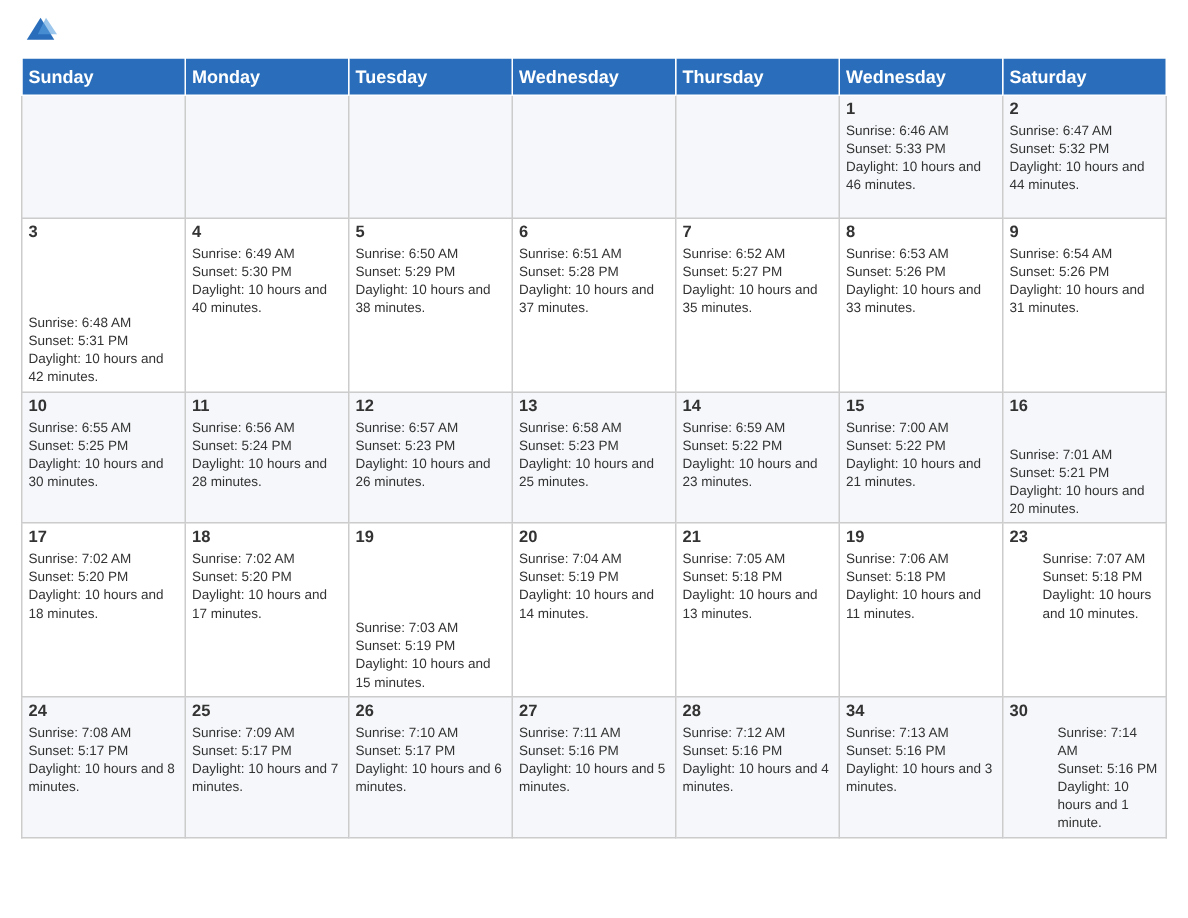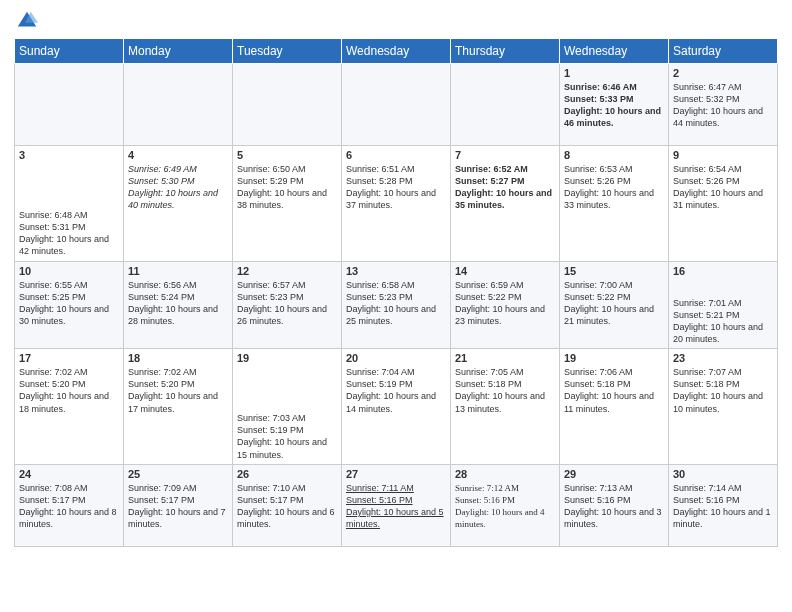--- a/index.html
+++ b/index.html
@@ -51,21 +51,21 @@
     }
     .calendar-table {
       width: 100%;
       border-collapse: collapse;
       table-layout: fixed;
     }
     .calendar-table thead th {
       background: #2a6ebb;
       color: #fff;
       font-size: 12px;
-      font-weight: normal;
+      font-weight: bold;
       padding: 5px 4px;
       text-align: left;
       border: 1px solid #fff;
     }
     .calendar-table tbody td {
       border: 1px solid #ccc;
       vertical-align: top;
       padding: 3px 4px;
       font-size: 9.5px;
       color: #333;
@@ -132,59 +132,59 @@
     </thead>
     <tbody id="calendar-body">
     <tr>
           <td class="empty"></td>
           <td class="empty"></td>
           <td class="empty"></td>
           <td class="empty"></td>
           <td class="empty"></td>
           <td>
             <span class="day-num">1</span>
-            <div class="day-info" style="white-space: pre-line; font-weight: bold;">Sunrise: 6:46 AM
+            <div class="day-info" style="white-space: pre-line;">Sunrise: 6:46 AM
 Sunset: 5:33 PM
 Daylight: 10 hours and 46 minutes.</div>
           </td>
           <td>
             <span class="day-num">2</span>
             <div class="day-info" style="white-space: pre-line;">Sunrise: 6:47 AM
 Sunset: 5:32 PM
 Daylight: 10 hours and 44 minutes.</div>
           </td>
         </tr>
         <tr>
           <td>
             <span class="day-num">3</span>
             <div class="day-info" style="white-space: pre-line; margin-top: 48px;">Sunrise: 6:48 AM
 Sunset: 5:31 PM
 Daylight: 10 hours and 42 minutes.</div>
           </td>
           <td>
             <span class="day-num">4</span>
-            <div class="day-info" style="white-space: pre-line; font-style: italic;">Sunrise: 6:49 AM
+            <div class="day-info" style="white-space: pre-line;">Sunrise: 6:49 AM
 Sunset: 5:30 PM
 Daylight: 10 hours and 40 minutes.</div>
           </td>
           <td>
             <span class="day-num">5</span>
             <div class="day-info" style="white-space: pre-line;">Sunrise: 6:50 AM
 Sunset: 5:29 PM
 Daylight: 10 hours and 38 minutes.</div>
           </td>
           <td>
             <span class="day-num">6</span>
             <div class="day-info" style="white-space: pre-line;">Sunrise: 6:51 AM
 Sunset: 5:28 PM
 Daylight: 10 hours and 37 minutes.</div>
           </td>
           <td>
             <span class="day-num">7</span>
-            <div class="day-info" style="white-space: pre-line; font-weight: bold;">Sunrise: 6:52 AM
+            <div class="day-info" style="white-space: pre-line;">Sunrise: 6:52 AM
 Sunset: 5:27 PM
 Daylight: 10 hours and 35 minutes.</div>
           </td>
           <td>
             <span class="day-num">8</span>
             <div class="day-info" style="white-space: pre-line;">Sunrise: 6:53 AM
 Sunset: 5:26 PM
 Daylight: 10 hours and 33 minutes.</div>
           </td>
           <td>
@@ -270,21 +270,21 @@
 Daylight: 10 hours and 13 minutes.</div>
           </td>
           <td>
             <span class="day-num">19</span>
             <div class="day-info" style="white-space: pre-line;">Sunrise: 7:06 AM
 Sunset: 5:18 PM
 Daylight: 10 hours and 11 minutes.</div>
           </td>
           <td>
             <span class="day-num">23</span>
-            <div class="day-info" style="white-space: pre-line;">Sunrise: 7:07 AM
+            <div class="day-info" style="white-space: pre-line; margin-left: 22px;">Sunrise: 7:07 AM
 Sunset: 5:18 PM
 Daylight: 10 hours and 10 minutes.</div>
           </td>
         </tr>
         <tr>
           <td>
             <span class="day-num">24</span>
             <div class="day-info" style="white-space: pre-line;">Sunrise: 7:08 AM
 Sunset: 5:17 PM
 Daylight: 10 hours and 8 minutes.</div>
@@ -296,38 +296,38 @@
 Daylight: 10 hours and 7 minutes.</div>
           </td>
           <td>
             <span class="day-num">26</span>
             <div class="day-info" style="white-space: pre-line;">Sunrise: 7:10 AM
 Sunset: 5:17 PM
 Daylight: 10 hours and 6 minutes.</div>
           </td>
           <td>
             <span class="day-num">27</span>
-            <div class="day-info" style="white-space: pre-line; text-decoration: underline;">Sunrise: 7:11 AM
+            <div class="day-info" style="white-space: pre-line;">Sunrise: 7:11 AM
 Sunset: 5:16 PM
 Daylight: 10 hours and 5 minutes.</div>
           </td>
           <td>
             <span class="day-num">28</span>
-            <div class="day-info" style="white-space: pre-line; font-family: Liberation Serif, serif;">Sunrise: 7:12 AM
+            <div class="day-info" style="white-space: pre-line;">Sunrise: 7:12 AM
 Sunset: 5:16 PM
 Daylight: 10 hours and 4 minutes.</div>
           </td>
           <td>
-            <span class="day-num">29</span>
+            <span class="day-num">34</span>
             <div class="day-info" style="white-space: pre-line;">Sunrise: 7:13 AM
 Sunset: 5:16 PM
 Daylight: 10 hours and 3 minutes.</div>
           </td>
           <td>
             <span class="day-num">30</span>
-            <div class="day-info" style="white-space: pre-line;">Sunrise: 7:14 AM
+            <div class="day-info" style="white-space: pre-line; margin-left: 32px;">Sunrise: 7:14 AM
 Sunset: 5:16 PM
 Daylight: 10 hours and 1 minute.</div>
           </td>
         </tr>
       </tbody>
   </table>
 </div>
 
 </body></html>

